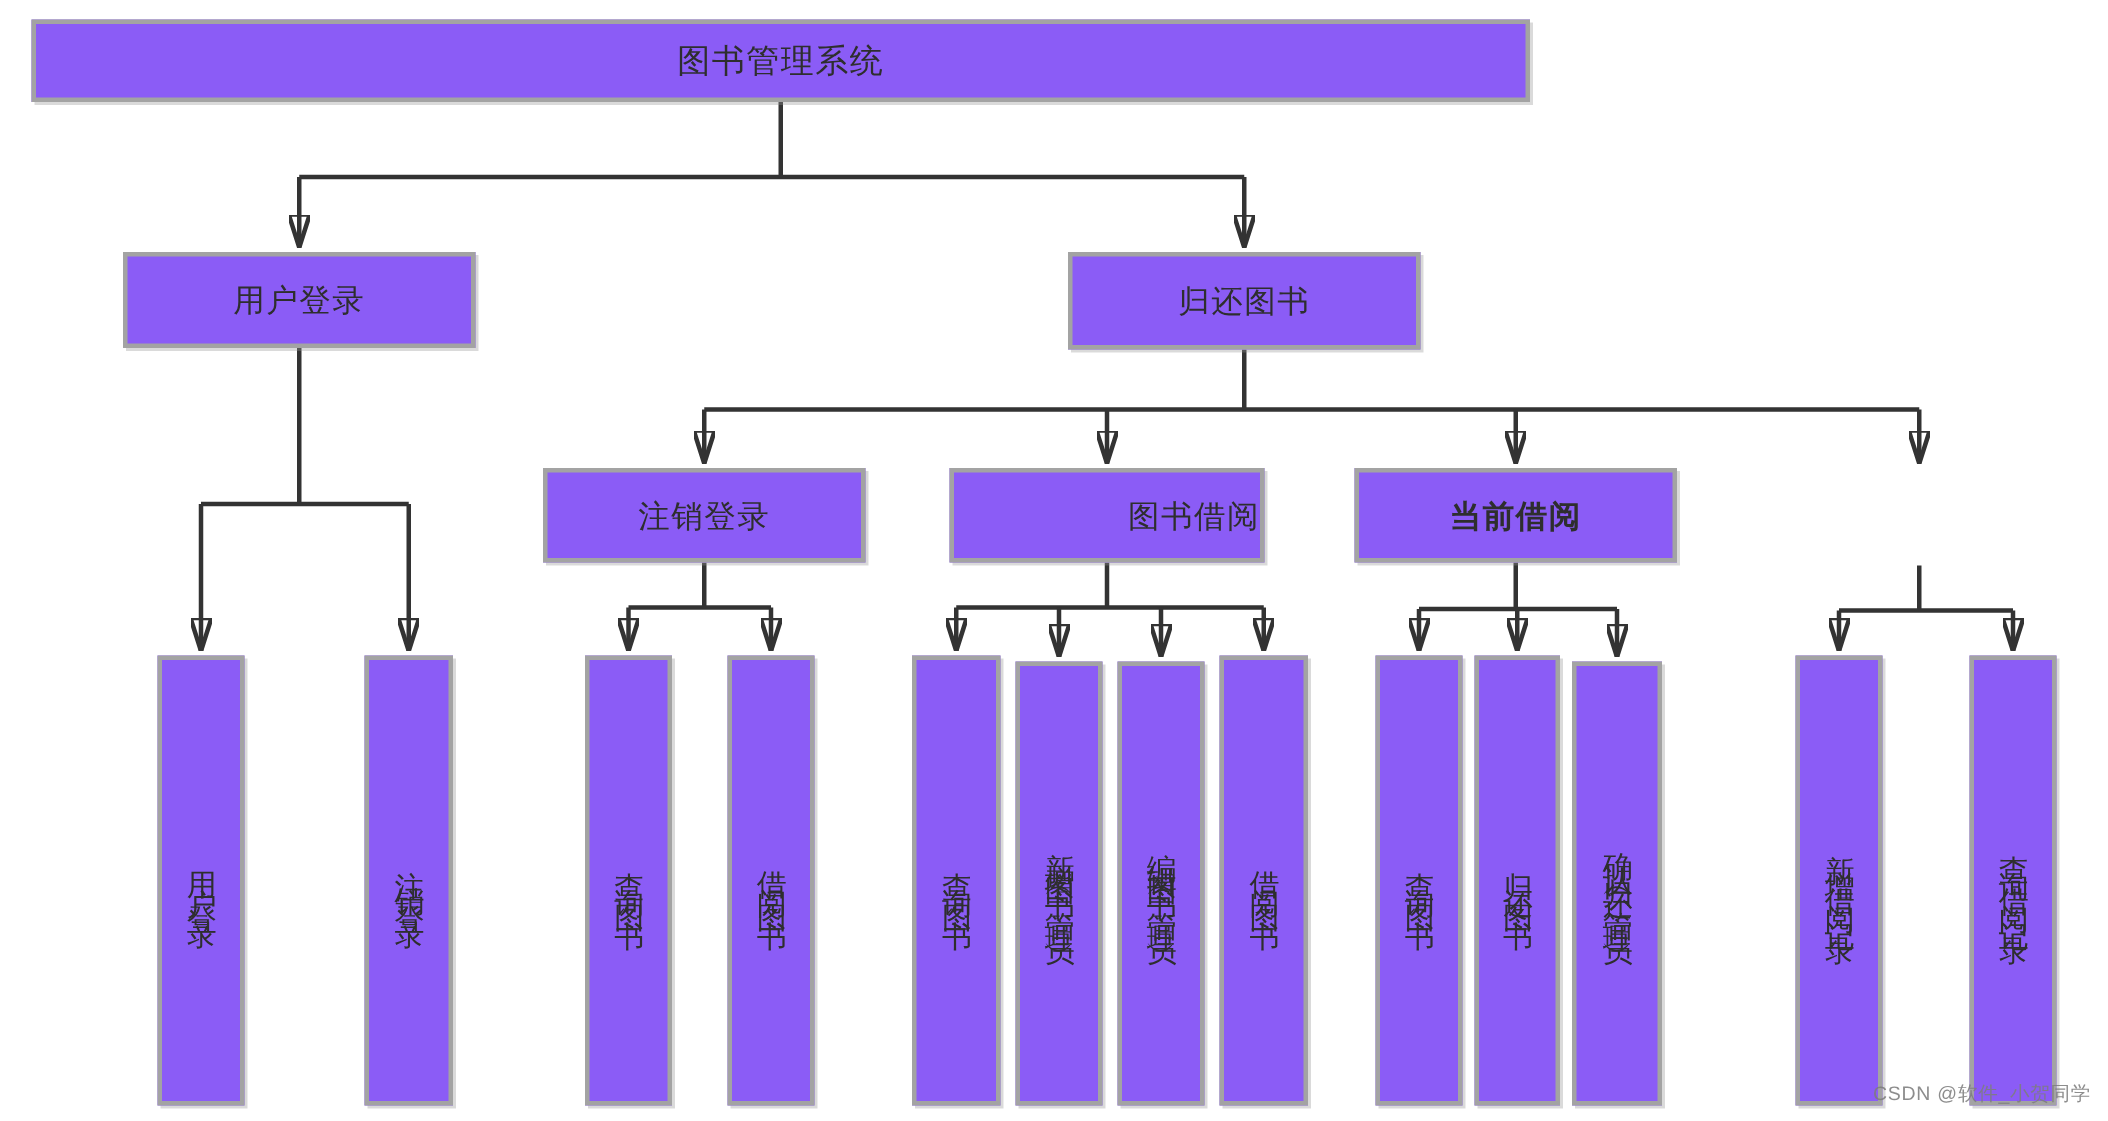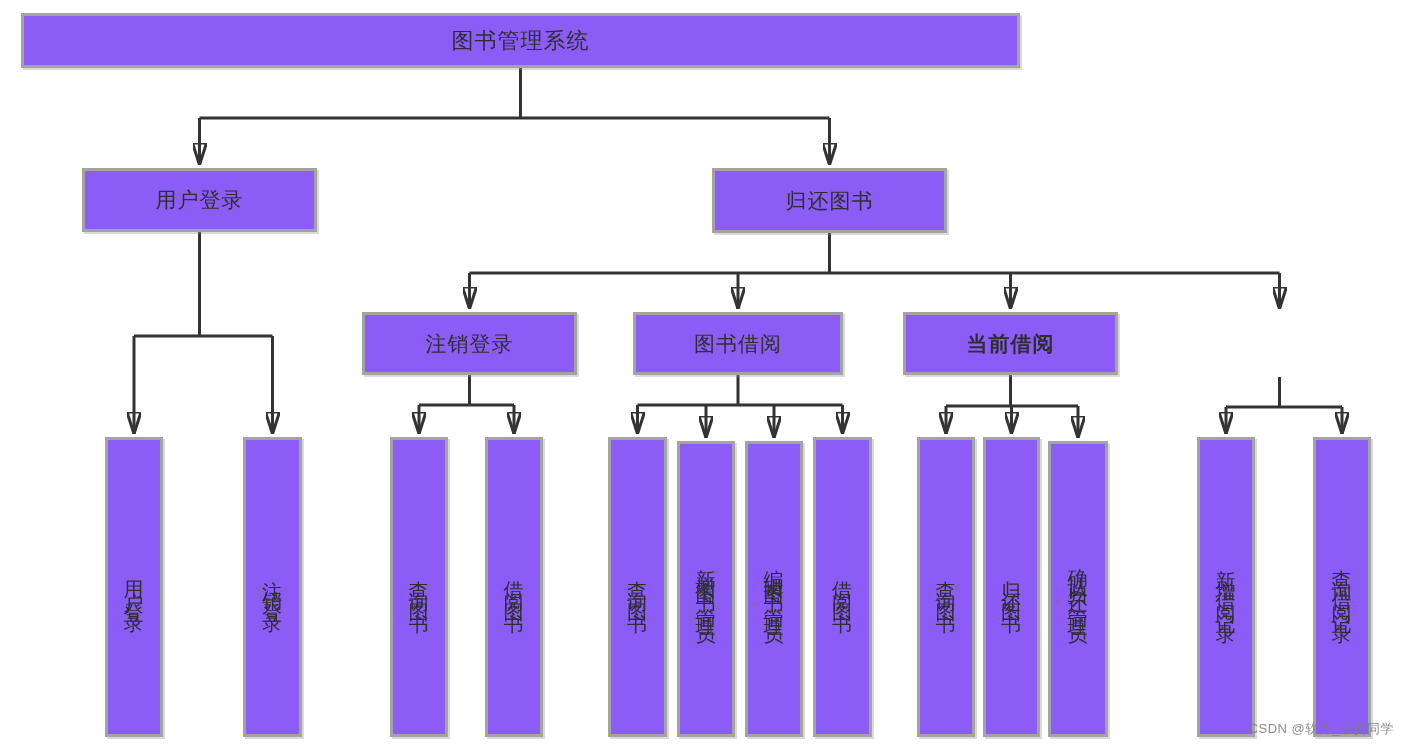--- a/index.html
+++ b/index.html
@@ -137,21 +137,21 @@
   <div class="node" style="left:82px; top:168px; width:235px; height:64px;">
     <span class="hlabel">用户登录</span>
   </div>
   <div class="node" style="left:712px; top:168px; width:235px; height:65px;">
     <span class="hlabel">归还图书</span>
   </div>
 
   <div class="node" style="left:362px; top:312px; width:215px; height:63px;">
     <span class="hlabel">注销登录</span>
   </div>
-  <div class="node" style="left:633px; top:312px; width:210px; height:63px;">
+  <div class="node" style="left:633px; top:312px; width:210px; height:63px;justify-content:flex-end;">
     <span class="hlabel">图书借阅</span>
   </div>
   <div class="node" style="left:903px; top:312px; width:215px; height:63px;font-weight:bold;">
     <span class="hlabel">当前借阅</span>
   </div>
 
   <div class="node" style="left:105px; top:437px; width:58px; height:300px;">
     <span class="vtext">用户登录</span>
   </div>
   <div class="node" style="left:243px; top:437px; width:59px; height:300px;">

